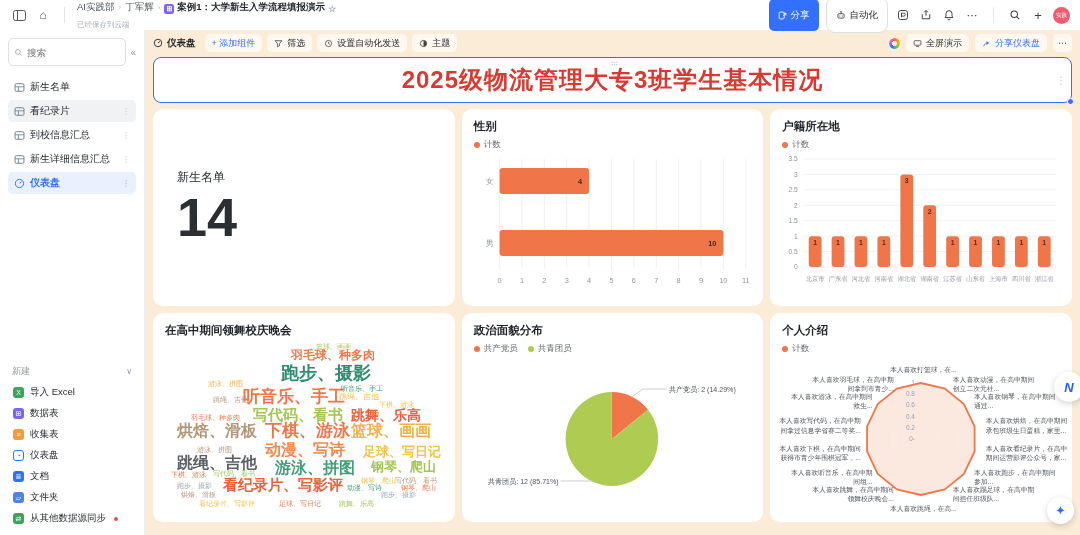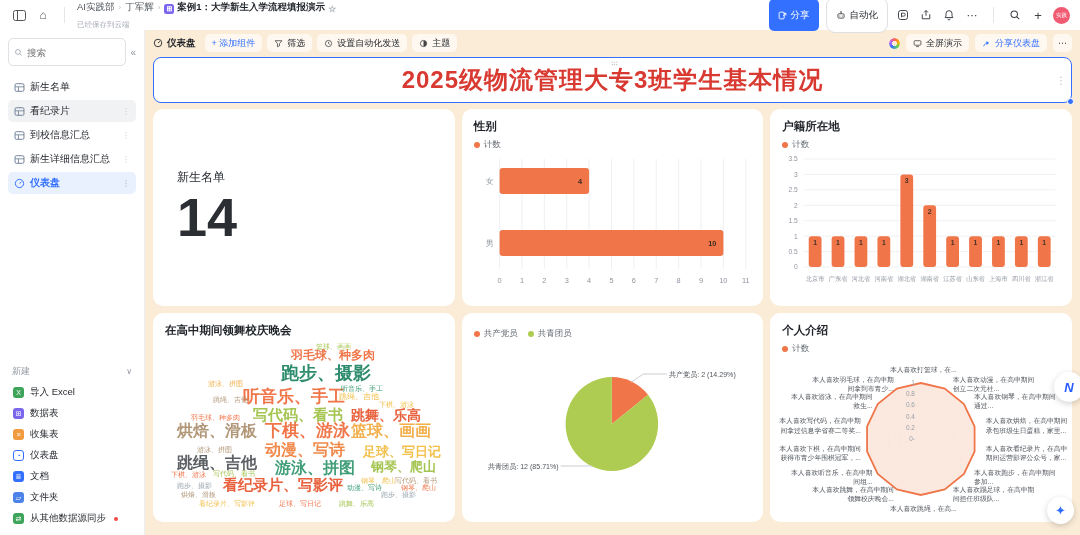--- a/index.html
+++ b/index.html
@@ -451,20 +451,21 @@
             <span style="left: 186px; top: 187px; font-size: 7px; color: rgb(165, 197, 82); font-weight: 400;">跳舞、乐高</span>
             <span style="left: 208px; top: 164px; font-size: 7px; color: rgb(242, 193, 78); font-weight: 400;">钢琴、爬山</span>
             <span style="left: 194px; top: 171px; font-size: 7px; color: rgb(63, 157, 120); font-weight: 400;">动漫、写诗</span>
             <span style="left: 242px; top: 164px; font-size: 7px; color: rgb(177, 150, 120); font-weight: 400;">写代码、看书</span>
             <span style="left: 248px; top: 171px; font-size: 7px; color: rgb(240, 118, 74); font-weight: 400;">钢琴、爬山</span>
             <span style="left: 228px; top: 178px; font-size: 7px; color: rgb(154, 167, 176); font-weight: 400;">跑步、摄影</span>
           </div>
       </div>
 
       <div class="card r2">
+        <div class="card-title">政治面貌分布</div>
         <div class="legend">
             <span class="legend-item">
               <span class="legend-dot" style="background: rgb(240, 118, 74);"></span>
               <span>共产党员</span>
             </span>
             <span class="legend-item">
               <span class="legend-dot" style="background: rgb(174, 203, 82);"></span>
               <span>共青团员</span>
             </span>
           </div>

